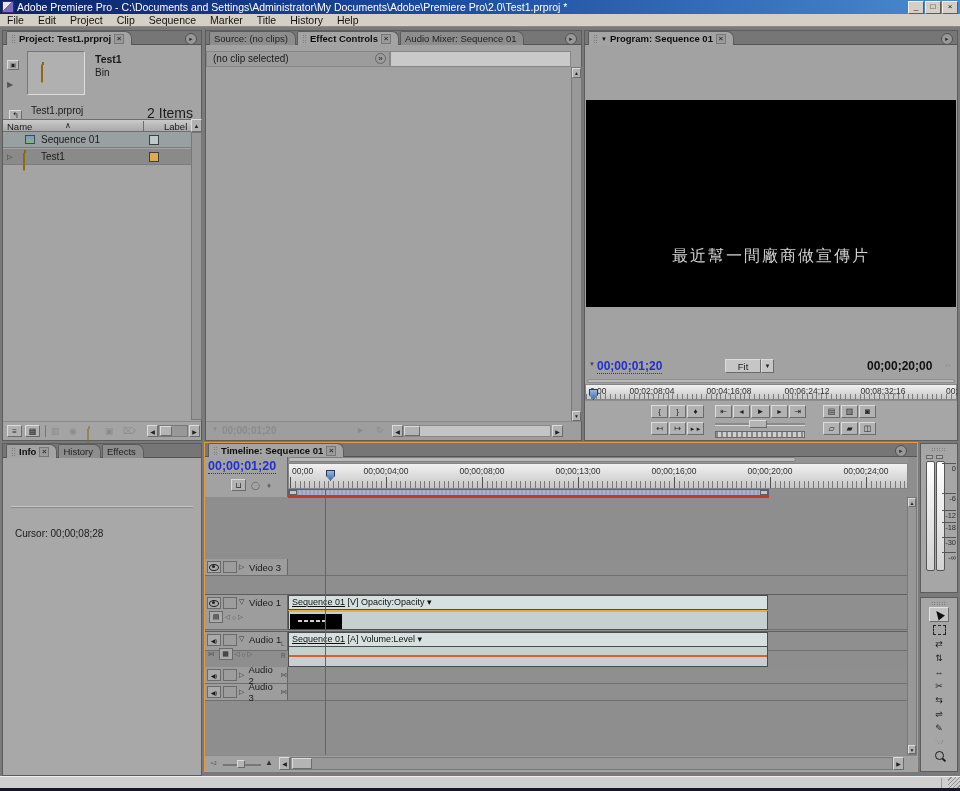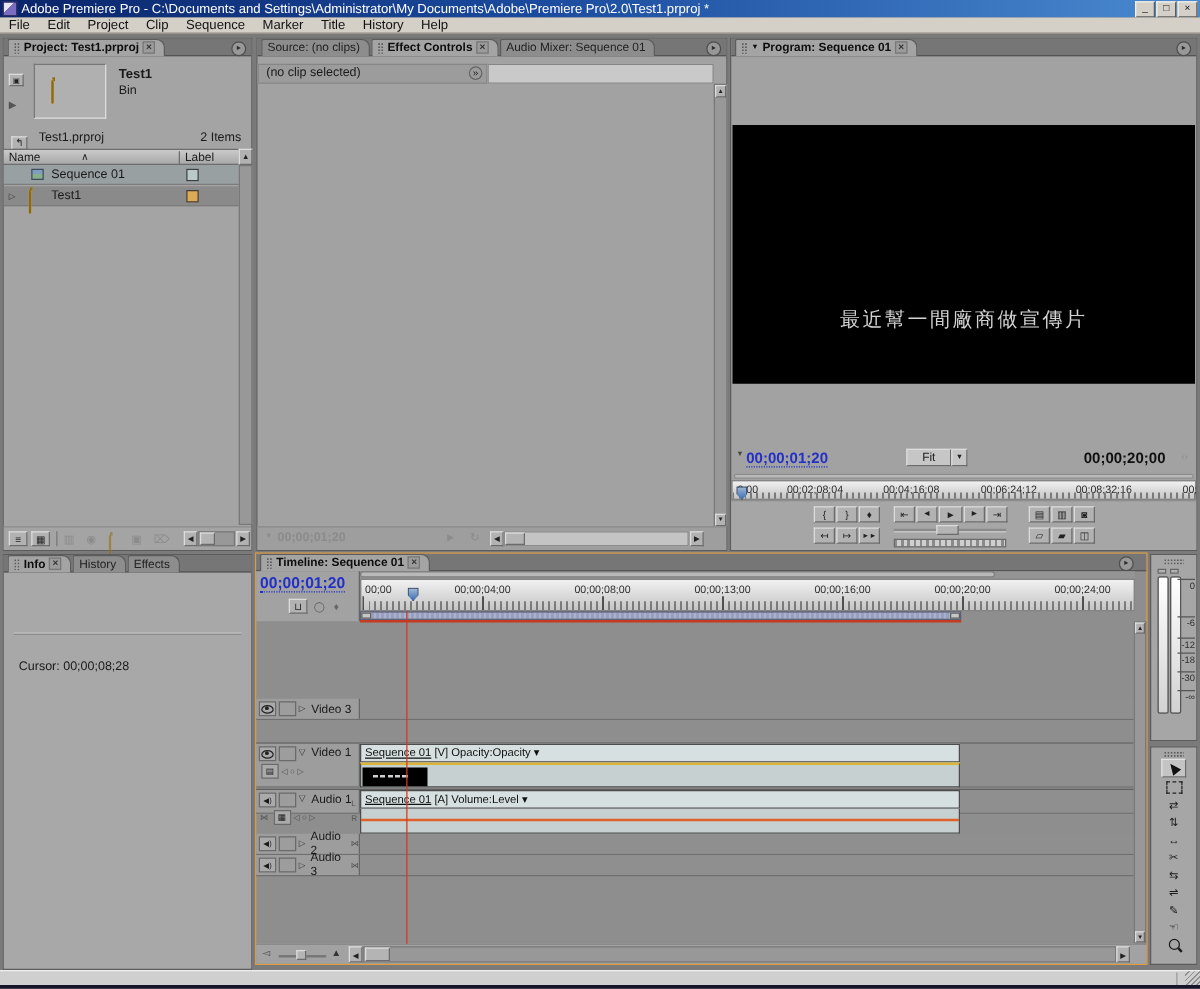--- a/index.html
+++ b/index.html
@@ -14,21 +14,21 @@
     background:linear-gradient(135deg,#e7e7f4 40%,#7a6cc0 41%)}
   .title-text{color:#fff;font-size:10.5px;white-space:nowrap;overflow:hidden;text-overflow:ellipsis;flex:1}
   .winbtn{width:14px;height:11px;margin-left:1px;background:#d4d0c8;border:1px solid;
     border-color:#f3f1ec #5f5c56 #5f5c56 #f3f1ec;font-size:8px;line-height:9px;text-align:center;color:#111}
   .menubar{left:0;top:14px;width:960px;height:13px;background:#d4d0c8;border-bottom:1px solid #8e8a82;
     display:flex;align-items:center;font-size:10.5px}
   .menu-item{padding:0 7px;color:#111}
   
   .panel{background:#a4a4a4;border:1px solid #5c5c5c}
   .tabstrip{position:absolute;left:0;right:0;top:0;height:14px;background:#767676;
-    border-bottom:1px solid #545454;display:flex;align-items:center;padding-left:3px;box-sizing:border-box}
+    border-bottom:1px solid #545454;display:flex;align-items:flex-start;padding-left:3px;box-sizing:border-box}
   .tab{display:inline-flex;align-items:center;gap:3px;height:13px;padding:0 7px 0 4px;font-size:9.5px;
     color:#222;background:#8d8d8d;border:1px solid #5c5c5c;border-bottom:none;border-radius:2px 7px 0 0;
     margin-right:1px;white-space:nowrap}
   .tab.active{background:#a4a4a4;font-weight:bold;color:#0d0d0d}
   .grip{width:5px;height:9px;background-image:radial-gradient(#5a5a5a 35%,transparent 40%);
     background-size:2.5px 2.5px}
   .tab-close{font-size:8px;color:#333;border:1px solid #777;background:#9b9b9b;width:8px;height:8px;
     line-height:7px;text-align:center}
   .menu-btn{position:absolute;right:4px;top:2px;width:10px;height:10px;border:1px solid #4f4f4f;
     border-radius:50%;font-size:6.5px;line-height:9px;text-align:center;color:#2c2c2c;background:#989898}
@@ -132,26 +132,26 @@
   <div class="abs" style="left:24px;top:20px;width:58px;height:44px;background:#b0b0b0;border:1px solid #777;border-right-color:#ddd;border-bottom-color:#ddd">
     <span class="folder abs" style="left:13px;top:13px;width:30px;height:19px"></span>
   </div>
   <div class="abs" style="left:92px;top:22px;font-size:10.5px;font-weight:bold">Test1</div>
   <div class="abs" style="left:92px;top:36px;font-size:10px">Bin</div>
 
   <div class="abs" style="left:6px;top:73px;width:13px;height:11px">
     <span class="bevel" style="width:13px;height:11px;font-size:8px">↰</span>
   </div>
   <div class="abs" style="left:28px;top:74px;font-size:10px">Test1.prproj</div>
-  <div class="abs" style="right:8px;top:74px;font-size:10px">2 Items</div>
+  <div class="abs" style="right:8px;top:74px;font-size:14px">2 Items</div>
 
   <div class="abs col-head" style="left:0px;top:88px;width:188px;height:13px">
     <span class="abs" style="left:4px;top:1px">Name</span>
     <span class="abs" style="left:62px;top:1px;font-size:8px">∧</span>
-    <span class="abs" style="left:140px;top:1px;border-left:1px solid #6e6e6e;padding-left:4px">Label</span>
+    <span class="abs" style="left:140px;top:1px;border-left:1px solid #6e6e6e;padding-left:20px">Label</span>
   </div>
   <div class="abs bevel" style="left:188px;top:88px;width:11px;height:13px;font-size:6px">▲</div>
 
   <div class="abs" style="left:0;top:101px;width:188px;height:16px;background:#99a0a2;border-bottom:1px solid #7c7c7c">
     <span class="seq-icon abs" style="left:22px;top:3px"></span>
     <span class="abs" style="left:38px;top:2px;font-size:10px">Sequence 01</span>
     <span class="swatch abs" style="left:146px;top:3px;background:#bcc9cb"></span>
   </div>
   <div class="abs" style="left:0;top:118px;width:188px;height:16px;background:#8a8a8a;border-bottom:1px solid #7c7c7c">
     <span class="abs twirl" style="left:4px;top:4px">▷</span>

